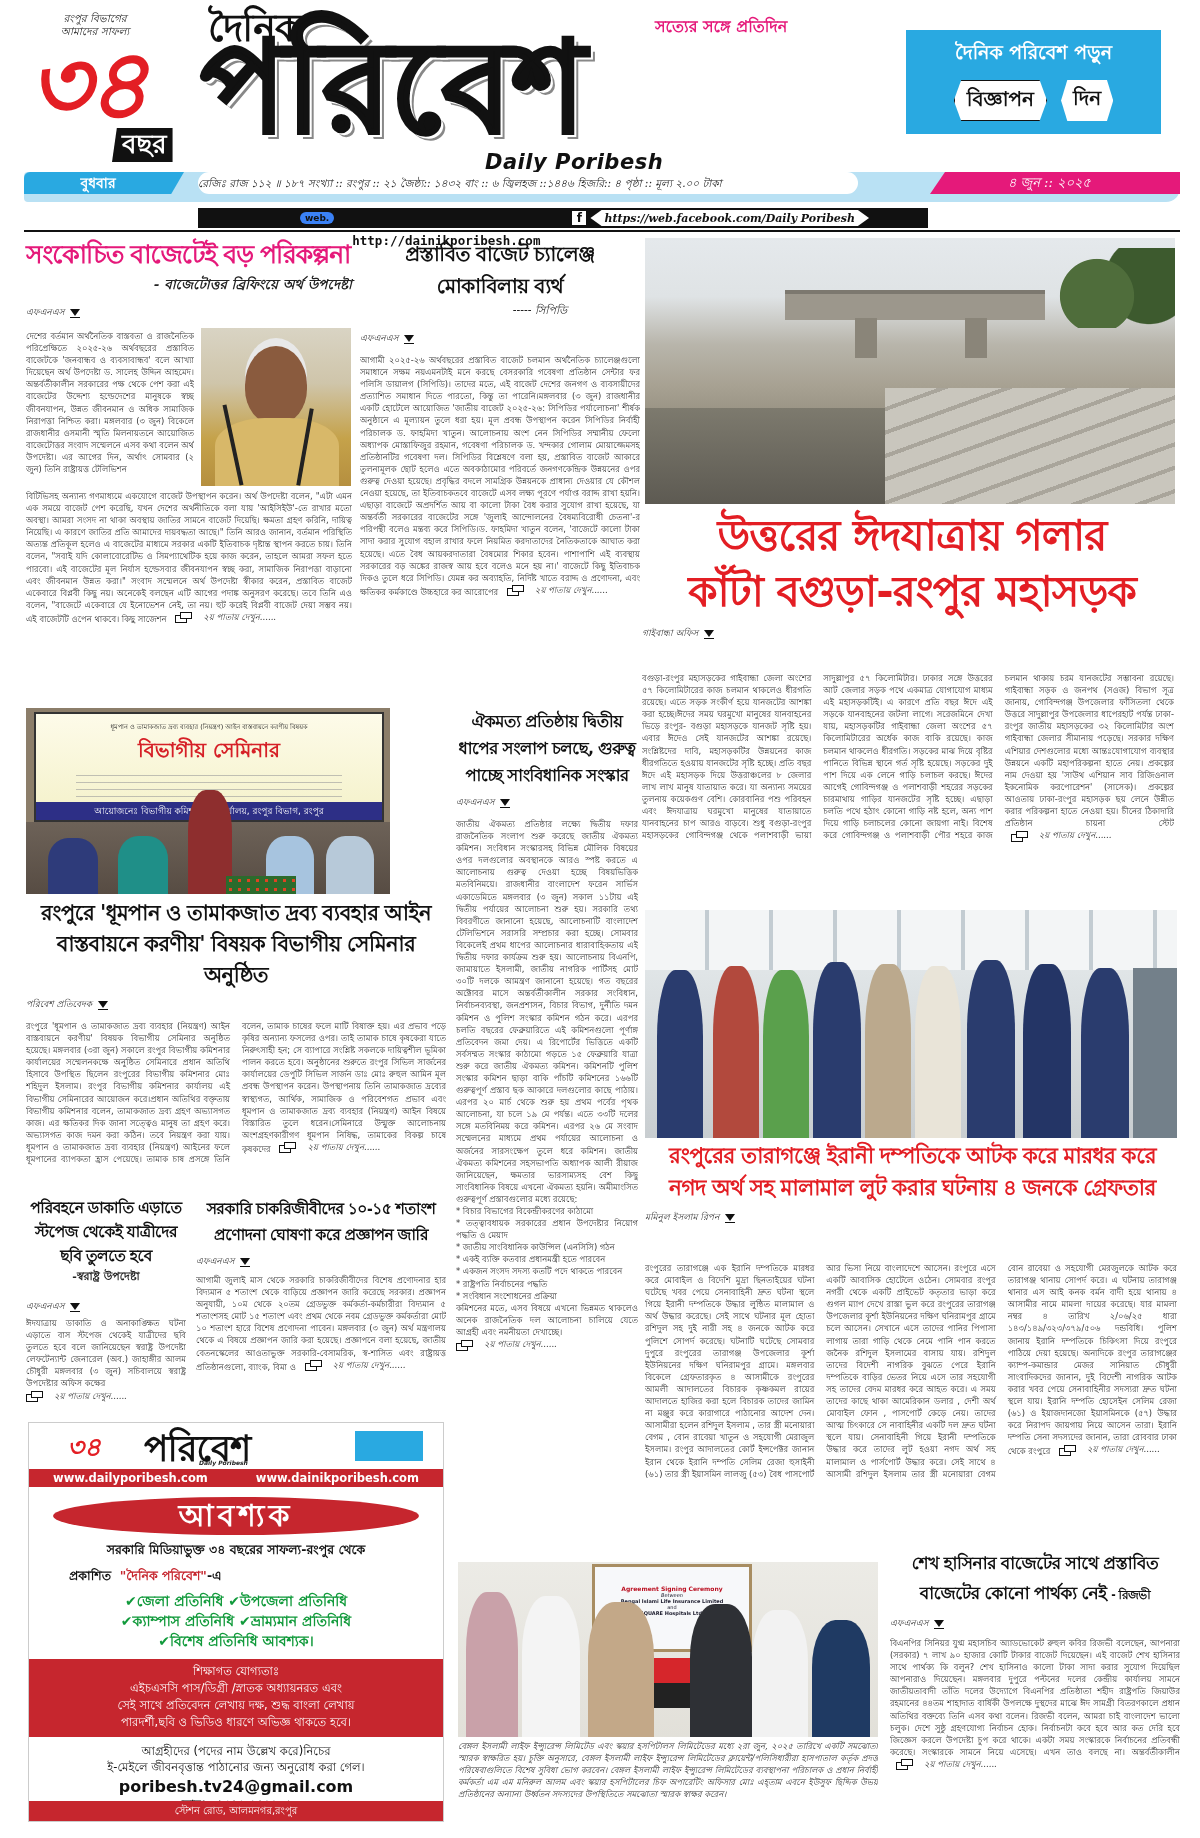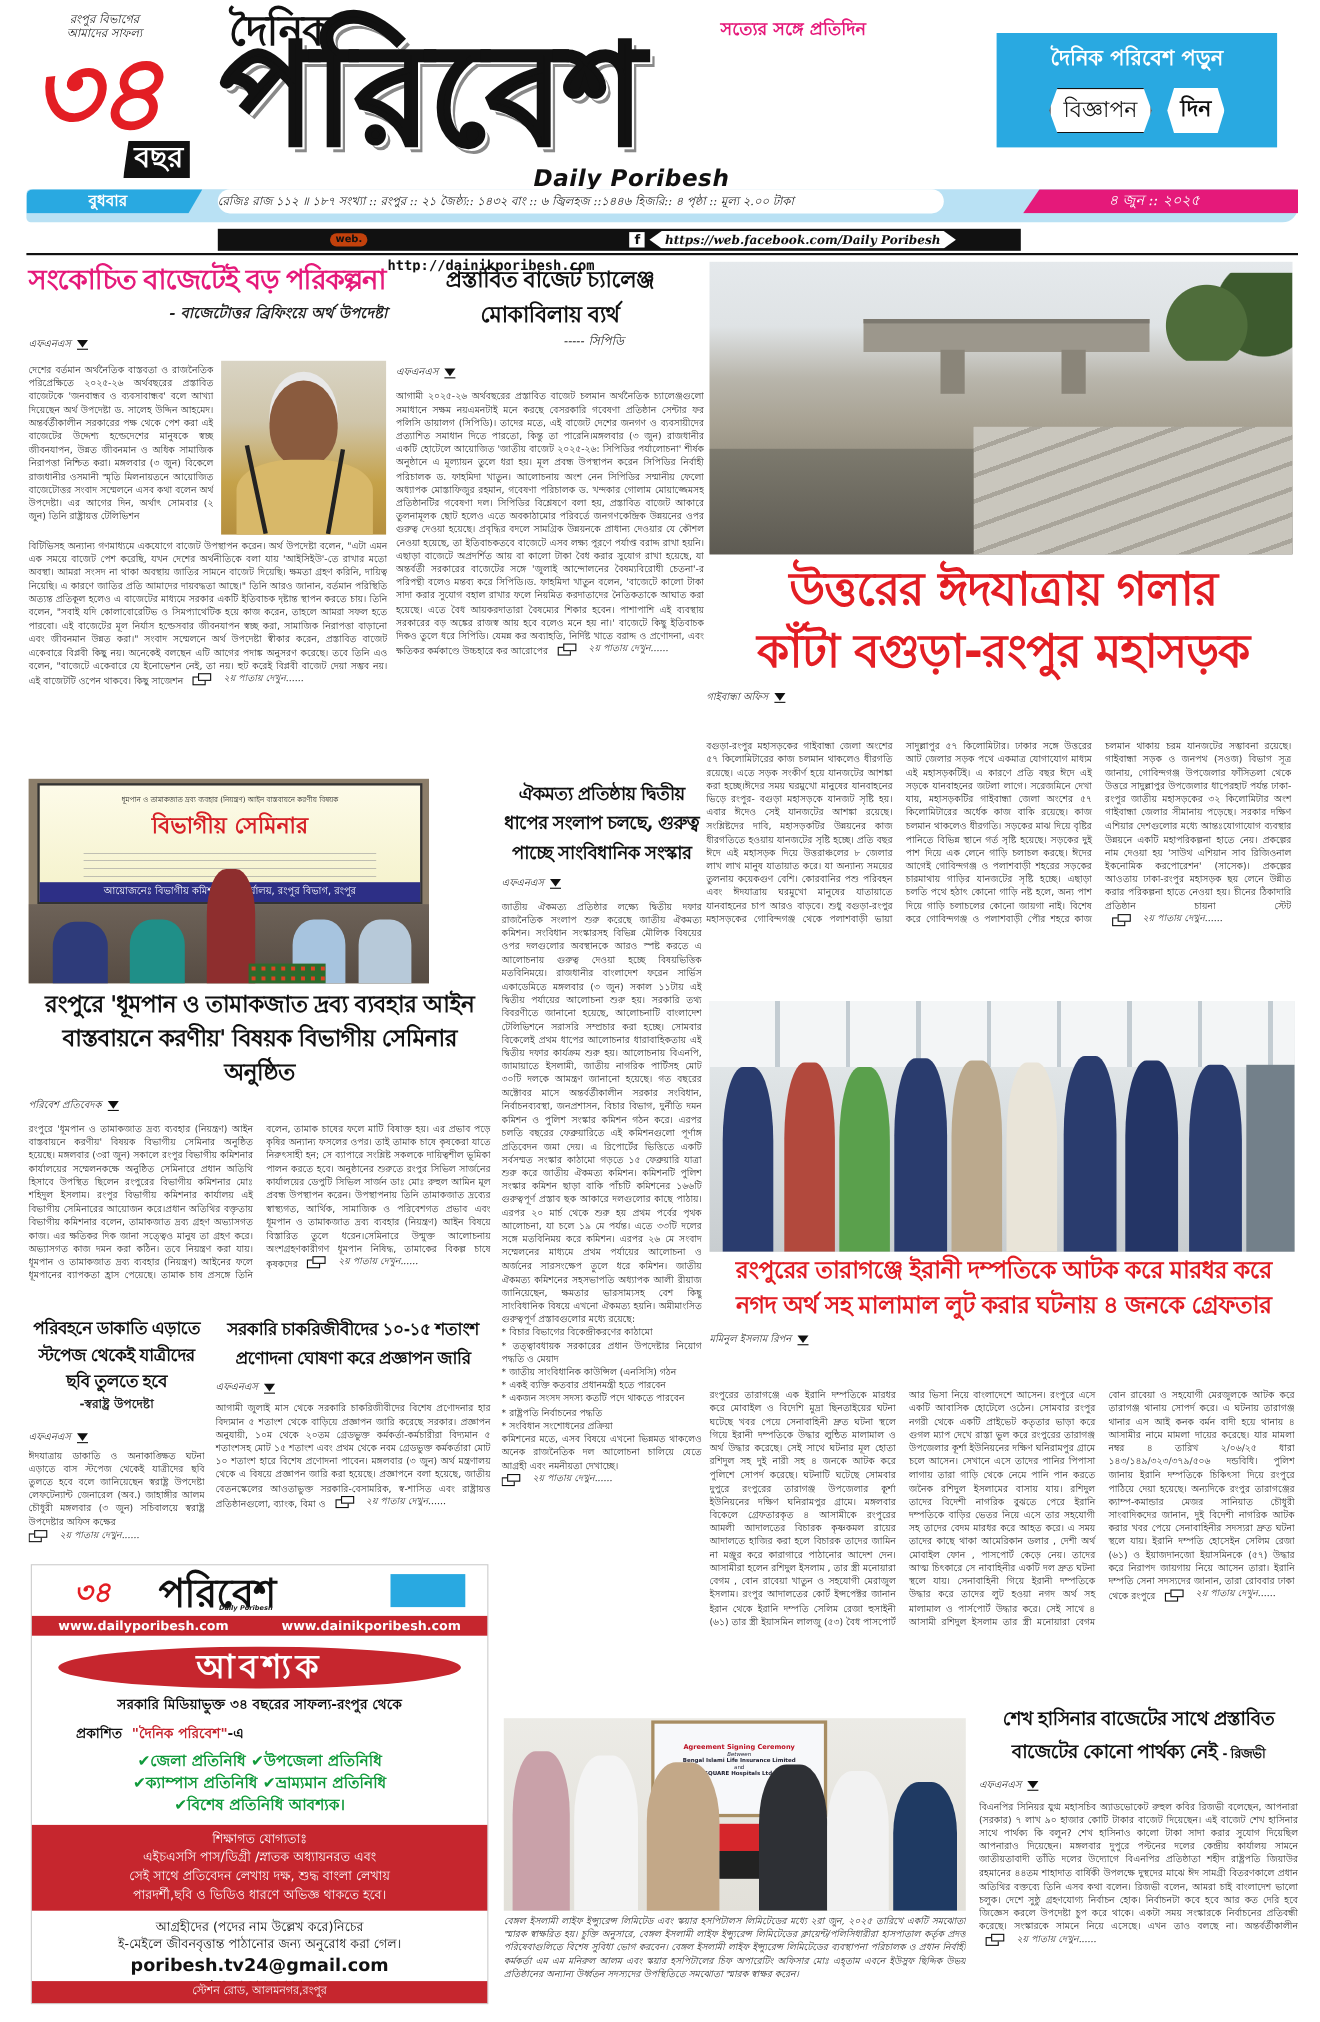--- a/index.html
+++ b/index.html
@@ -34,41 +34,41 @@
 
   <div class="abs" style="left:208px;top:6px;font-weight:bold;font-size:38px;line-height:44px;color:#111;letter-spacing:-1px;">দৈনিক</div>
   <div class="abs" style="left:200px;top:18px;width:720px;font-weight:bold;font-size:128px;line-height:140px;color:#111;letter-spacing:-2px;-webkit-text-stroke:2px #111;text-shadow:3px 3px 0 #fff,5px 5px 0 #888;">পরিবেশ</div>
   <div class="abs" style="left:485px;top:150px;font-family:'DejaVu Sans',sans-serif;font-weight:bold;font-style:italic;font-size:21px;color:#111;letter-spacing:0.5px;">Daily Poribesh</div>
   <div class="abs" style="left:655px;top:14px;font-weight:bold;font-size:16px;color:#e5197a;">সত্যের সঙ্গে প্রতিদিন</div>
 
   <div class="abs" style="left:906px;top:30px;width:255px;height:104px;background:#29a9e1;">
     <div style="color:#fff;font-size:19px;font-weight:bold;text-align:center;margin-top:8px;">দৈনিক পরিবেশ পড়ুন</div>
     <div style="display:flex;justify-content:center;gap:14px;margin-top:10px;">
       <div style="background:#fff;padding:3px 12px;clip-path:polygon(8% 0,92% 0,100% 50%,92% 100%,8% 100%,0 50%);border:1px solid #111;">
-        <span style="font-size:20px;font-weight:normal;color:#111;">বিজ্ঞাপন</span>
+        <span style="font-size:20px;font-weight:bold;color:#111;">বিজ্ঞাপন</span>
       </div>
       <div style="background:#fff;padding:3px 12px;clip-path:polygon(12% 0,88% 0,100% 50%,88% 100%,12% 100%,0 50%);">
         <span style="font-size:20px;font-weight:bold;color:#111;">দিন</span>
       </div>
     </div>
   </div>
 
   <div class="abs" style="left:24px;top:172px;width:1156px;height:30px;background:#b9e1f4;border-radius:4px 4px 14px 4px;"></div>
   <div class="abs" style="left:24px;top:172px;width:160px;height:22px;background:#29a9e1;clip-path:polygon(0 0,100% 0,92% 100%,0 100%);border-radius:6px 0 0 0;">
     <div style="color:#fff;font-weight:bold;font-size:14px;line-height:22px;text-align:center;padding-right:12px;">বুধবার</div>
   </div>
   <div class="abs" style="left:198px;top:172px;width:660px;height:22px;background:#fff;border-radius:11px;">
     <div style="font-family:'DejaVu Serif',serif;font-style:italic;font-size:10.5px;line-height:22px;color:#222;text-align:left;white-space:nowrap;">রেজিঃ রাজ ১১২ ॥ ১৮৭ সংখ্যা :: রংপুর :: ২১ জৈষ্ঠ্য:: ১৪৩২ বাং :: ৬ জ্বিলহজ ::১৪৪৬ হিজরি:: ৪ পৃষ্ঠা :: মূল্য ২.০০ টাকা</div>
   </div>
   <div class="abs" style="left:930px;top:172px;width:250px;height:22px;background:#e5197a;clip-path:polygon(6% 0,100% 0,100% 100%,0 100%);">
     <div style="color:#fff;font-family:'DejaVu Serif',serif;font-style:italic;font-size:13px;line-height:22px;padding-left:78px;">৪ জুন :: ২০২৫</div>
   </div>
 
   <div class="abs" style="left:198px;top:208px;width:730px;height:20px;background:#111;display:flex;align-items:center;">
-    <span style="margin-left:102px;background:#c2410c;color:#111;border-radius:8px;font-size:9px;font-weight:bold;padding:1px 5px;">web.</span>
+    <span style="margin-left:102px;background:#3b82f6;color:#111;border-radius:8px;font-size:9px;font-weight:bold;padding:1px 5px;">web.</span>
     <span style="margin-left:4px;background:#fff;height:16px;padding:0 14px;display:flex;align-items:center;clip-path:polygon(4% 0,96% 0,100% 50%,96% 100%,4% 100%,0 50%);margin-top:44px;">
       <span style="font-weight:bold;font-size:12.5px;color:#111;font-family:'DejaVu Sans Mono',monospace;">http://dainikporibesh.com</span>
     </span>
     <span style="margin-left:18px;background:#fff;color:#111;font-weight:bold;font-size:12px;width:14px;height:14px;text-align:center;line-height:14px;">f</span>
     <span style="margin-left:4px;background:#fff;height:16px;padding:0 14px;display:flex;align-items:center;clip-path:polygon(4% 0,96% 0,100% 50%,96% 100%,4% 100%,0 50%);">
       <span style="font-family:'DejaVu Serif',serif;font-style:italic;font-weight:bold;font-size:11px;color:#111;">https://web.facebook.com/Daily Poribesh</span>
     </span>
   </div>
   <div class="abs" style="left:24px;top:230px;width:1156px;height:2px;background:#111;"></div>
 </div>

